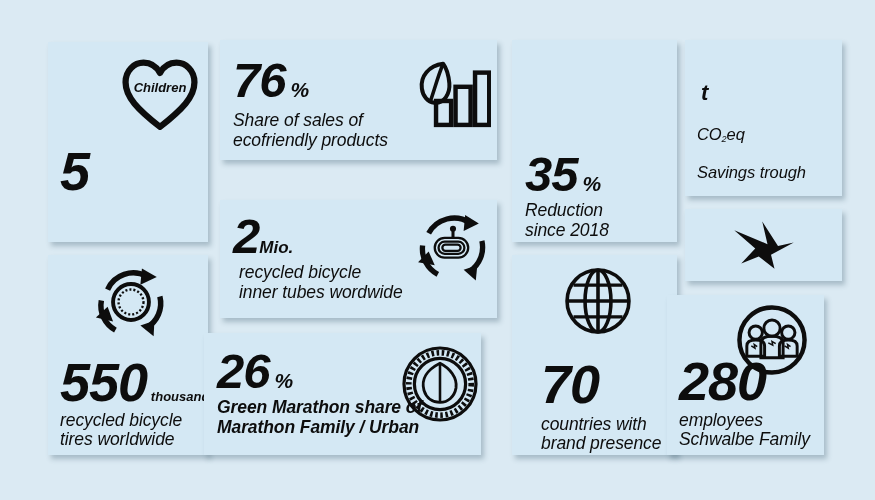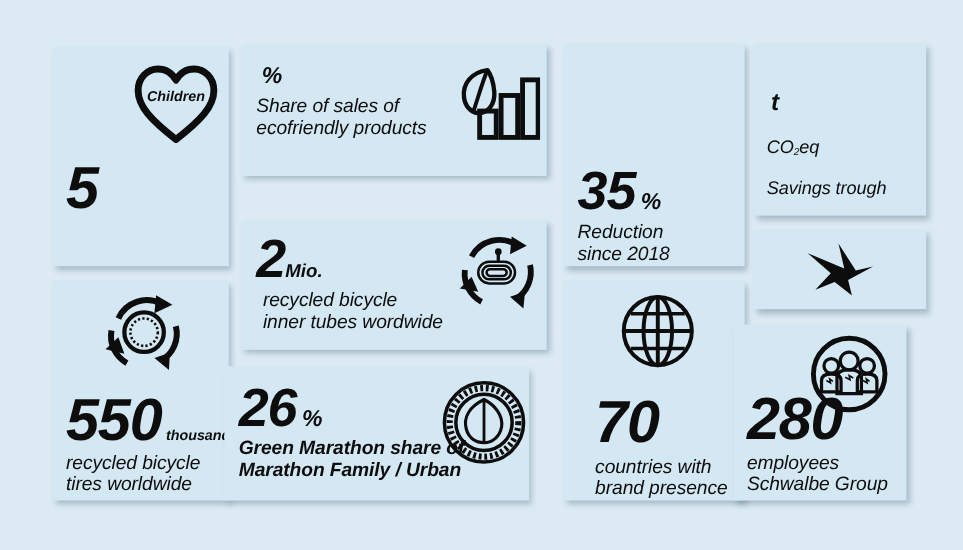--- a/index.html
+++ b/index.html
@@ -105,20 +105,21 @@
         <path d="M34 6 C18 8 8 20 10 34 C11 43 17 49 24 50 C35 51 42 40 41 28 C40 17 37 10 34 6 Z" fill="none" stroke="#0d0d0d" stroke-width="4.5" stroke-linejoin="round"></path>
         <path d="M34 6 C28 20 24 36 19 50" fill="none" stroke="#0d0d0d" stroke-width="4"></path>
         <rect x="26" y="48" width="17" height="27" fill="none" stroke="#0d0d0d" stroke-width="5"></rect>
         <rect x="48" y="32" width="17" height="43" fill="none" stroke="#0d0d0d" stroke-width="5"></rect>
         <rect x="70" y="16" width="16" height="59" fill="none" stroke="#0d0d0d" stroke-width="5"></rect>
       </svg>
     </div>
 
     <div class="stat" style="left:13px; top:18px;">
       <div class="num-row">
+        <span class="num n-lg">76</span>
         <span class="unit u-pct">%</span>
       </div>
       <div class="desc d-md" style="margin-top:8px;">Share of sales of
 ecofriendly products</div>
     </div>
   </div>
 
   <div class="card" style="left:512px; top:40px; width:165px; height:202px;">
 
 
@@ -268,17 +269,17 @@
         <path d="M45 54 l6 3 l-1 -5 l5 3" stroke="#0d0d0d" stroke-width="2" fill="none"></path>
         <path d="M67 58 l5 3 l-1 -5 l4 3" stroke="#0d0d0d" stroke-width="2" fill="none"></path>
       </svg>
     </div>
 
     <div class="stat" style="left:12px; top:62px;">
       <div class="num-row">
         <span class="num n-xl">280</span>
       </div>
       <div class="desc d-md" style="margin-top:4px;">employees
-Schwalbe Group</div>
+Schwalbe Family</div>
     </div>
   </div>
 
 </div>
 
 </body></html>

